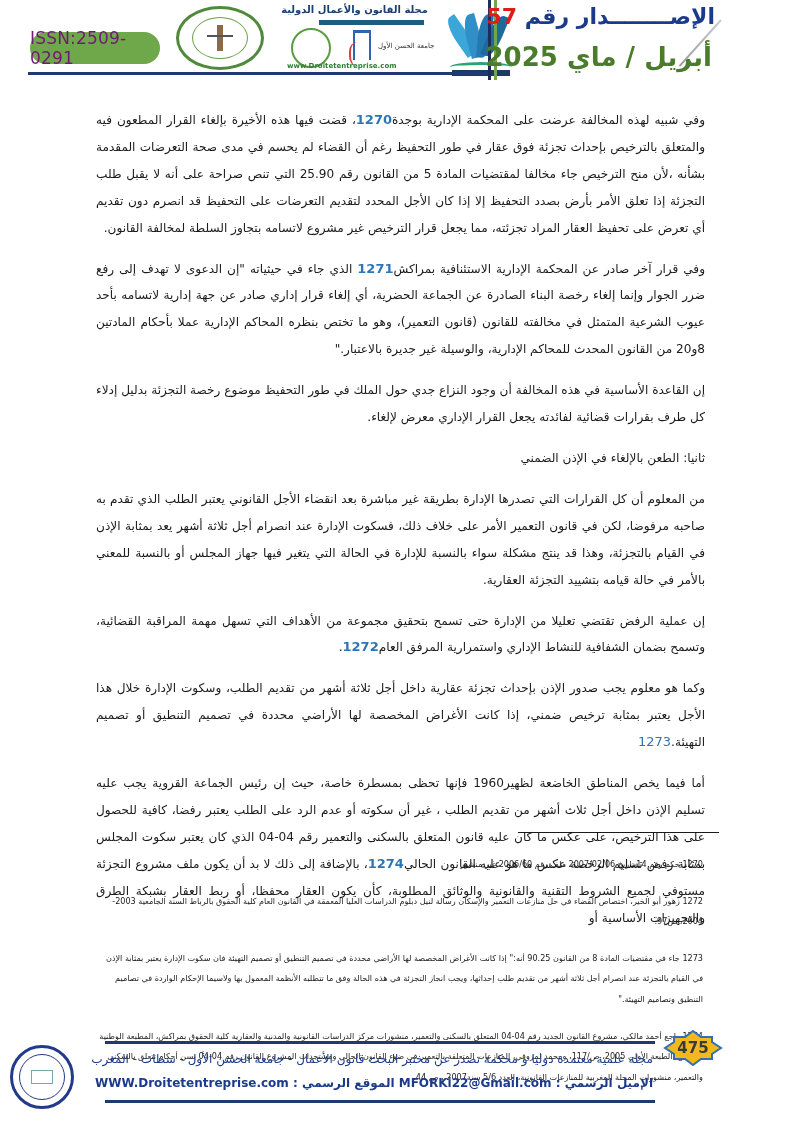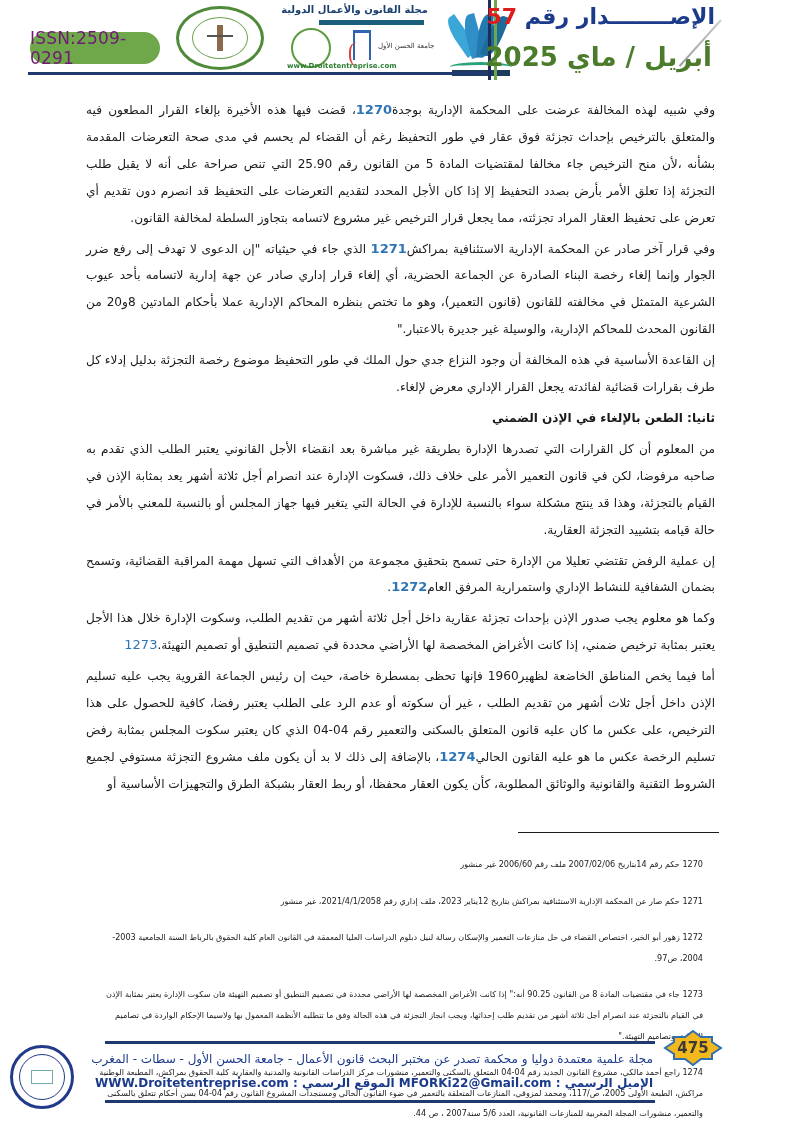--- a/index.html
+++ b/index.html
@@ -50,24 +50,24 @@
   .diag { position: absolute; left: 720px; top: 20px; width: 2px; height: 62px; background: linear-gradient(#ccc, #999); transform: rotate(42deg); transform-origin: top; }
 
   .header-rule { position: absolute; left: 28px; top: 72px; width: 460px; height: 3px; background: #1e3a6e; }
 
   
   .content {
     position: absolute; left: 82px; top: 93px; width: 637px;
     direction: rtl; text-align: justify; text-align-last: right;
     font-family: "DejaVu Sans", sans-serif; font-size: 12.1px; line-height: 26.9px; color: #1a1a1a;
   }
-  .content p { margin: 4px; }
+  .content p { margin: 14px; }
   .fn-ref { color: #2e75b6; font-size: 13px; font-weight: bold; }
   .fn-ref.light { font-weight: normal; }
-  .heading { font-weight: bold; }
+  .heading { font-weight: normal; }
 
   
   .fn-rule { position: absolute; left: 518px; top: 832px; width: 201px; height: 1px; background: #1a1a1a; }
   .footnotes {
     position: absolute; left: 82px; top: 838px; width: 637px;
     direction: rtl; text-align: right;
     font-size: 8.1px; line-height: 20.6px; color: #1a1a1a;
   }
   .footnotes p { margin: 16px; }
 
@@ -149,21 +149,20 @@
   <p class="heading">ثانيا: الطعن بالإلغاء في الإذن الضمني</p>
   <p><span>من المعلوم أن كل القرارات التي تصدرها الإدارة بطريقة غير مباشرة بعد انقضاء الأجل القانوني يعتبر الطلب الذي تقدم به صاحبه مرفوضا، لكن في قانون التعمير الأمر على خلاف ذلك، فسكوت الإدارة عند انصرام أجل ثلاثة أشهر يعد بمثابة الإذن في القيام بالتجزئة، وهذا قد ينتج مشكلة سواء بالنسبة للإدارة في الحالة التي يتغير فيها جهاز المجلس أو بالنسبة للمعني بالأمر في حالة قيامه بتشييد التجزئة العقارية.</span></p>
   <p><span>إن عملية الرفض تقتضي تعليلا من الإدارة حتى تسمح بتحقيق مجموعة من الأهداف التي تسهل مهمة المراقبة القضائية، وتسمح بضمان الشفافية للنشاط الإداري واستمرارية المرفق العام</span><span class="fn-ref">1272</span><span>.</span></p>
   <p><span>وكما هو معلوم يجب صدور الإذن بإحداث تجزئة عقارية داخل أجل ثلاثة أشهر من تقديم الطلب، وسكوت الإدارة خلال هذا الأجل يعتبر بمثابة ترخيص ضمني، إذا كانت الأغراض المخصصة لها الأراضي محددة في تصميم التنطيق أو تصميم التهيئة.</span><span class="fn-ref light">1273</span></p>
   <p><span>أما فيما يخص المناطق الخاضعة لظهير1960 فإنها تحظى بمسطرة خاصة، حيث إن رئيس الجماعة القروية يجب عليه تسليم الإذن داخل أجل ثلاث أشهر من تقديم الطلب ، غير أن سكوته أو عدم الرد على الطلب يعتبر رفضا، كافية للحصول على هذا الترخيص، على عكس ما كان عليه قانون المتعلق بالسكنى والتعمير رقم 04-04 الذي كان يعتبر سكوت المجلس بمثابة رفض تسليم الرخصة عكس ما هو عليه القانون الحالي</span><span class="fn-ref">1274</span><span>، بالإضافة إلى ذلك لا بد أن يكون ملف مشروع التجزئة مستوفي لجميع الشروط التقنية والقانونية والوثائق المطلوبة، كأن يكون العقار محفظا، أو ربط العقار بشبكة الطرق والتجهيزات الأساسية أو</span></p>
 </div>
 
 <div class="fn-rule"></div>
 <div class="footnotes">
   <p>1270 حكم رقم 14بتاريخ 2007/02/06 ملف رقم 2006/60 غير منشور</p>
-  <p>1271 حكم صار عن المحكمة الإدارية الاستئنافية بمراكش بتاريخ 12يناير 2023، ملف إداري رقم 2021/4/1/2058، غير منشور</p>
   <p>1272 زهور أبو الخير، اختصاص القضاء في حل منازعات التعمير والإسكان رسالة لنيل دبلوم الدراسات العليا المعمقة في القانون العام كلية الحقوق بالرباط السنة الجامعية 2003-2004، ص97.</p>
   <p>1273 جاء في مقتضيات المادة 8 من القانون 90.25 أنه:" إذا كانت الأغراض المخصصة لها الأراضي محددة في تصميم التنطيق أو تصميم التهيئة فان سكوت الإدارة يعتبر بمثابة الإذن في القيام بالتجزئة عند انصرام أجل ثلاثة أشهر من تقديم طلب إحداثها، ويجب انجاز التجزئة في هذه الحالة وفق ما تتطلبه الأنظمة المعمول بها ولاسيما الإحكام الواردة في تصاميم التنطيق وتصاميم التهيئة."</p>
   <p>1274 راجع أحمد مالكي، مشروع القانون الجديد رقم 04-04 المتعلق بالسكنى والتعمير، منشورات مركز الدراسات القانونية والمدنية والعقارية كلية الحقوق بمراكش، المطبعة الوطنية مراكش، الطبعة الأولى 2005، ص/117، ومحمد لمزوقي، المنازعات المتعلقة بالتعمير في ضوء القانون الحالي ومستجدات المشروع القانون رقم 04-04 بسن أحكام تتعلق بالسكنى والتعمير، منشورات المجلة المغربية للمنازعات القانونية، العدد 5/6 سنة2007 ، ص 44.</p>
 </div>
 
 <div class="footer-rule-top"></div>
 <div class="page-badge">
   <svg width="60" height="36" viewBox="0 0 60 36">
     <polygon points="30,1 38,7 49,7 49,12 58,18 49,24 49,29 38,29 30,35 22,29 11,29 11,24 2,18 11,12 11,7 22,7" fill="#f2b81c" stroke="#2e6fb5" stroke-width="2"></polygon>
   </svg>

